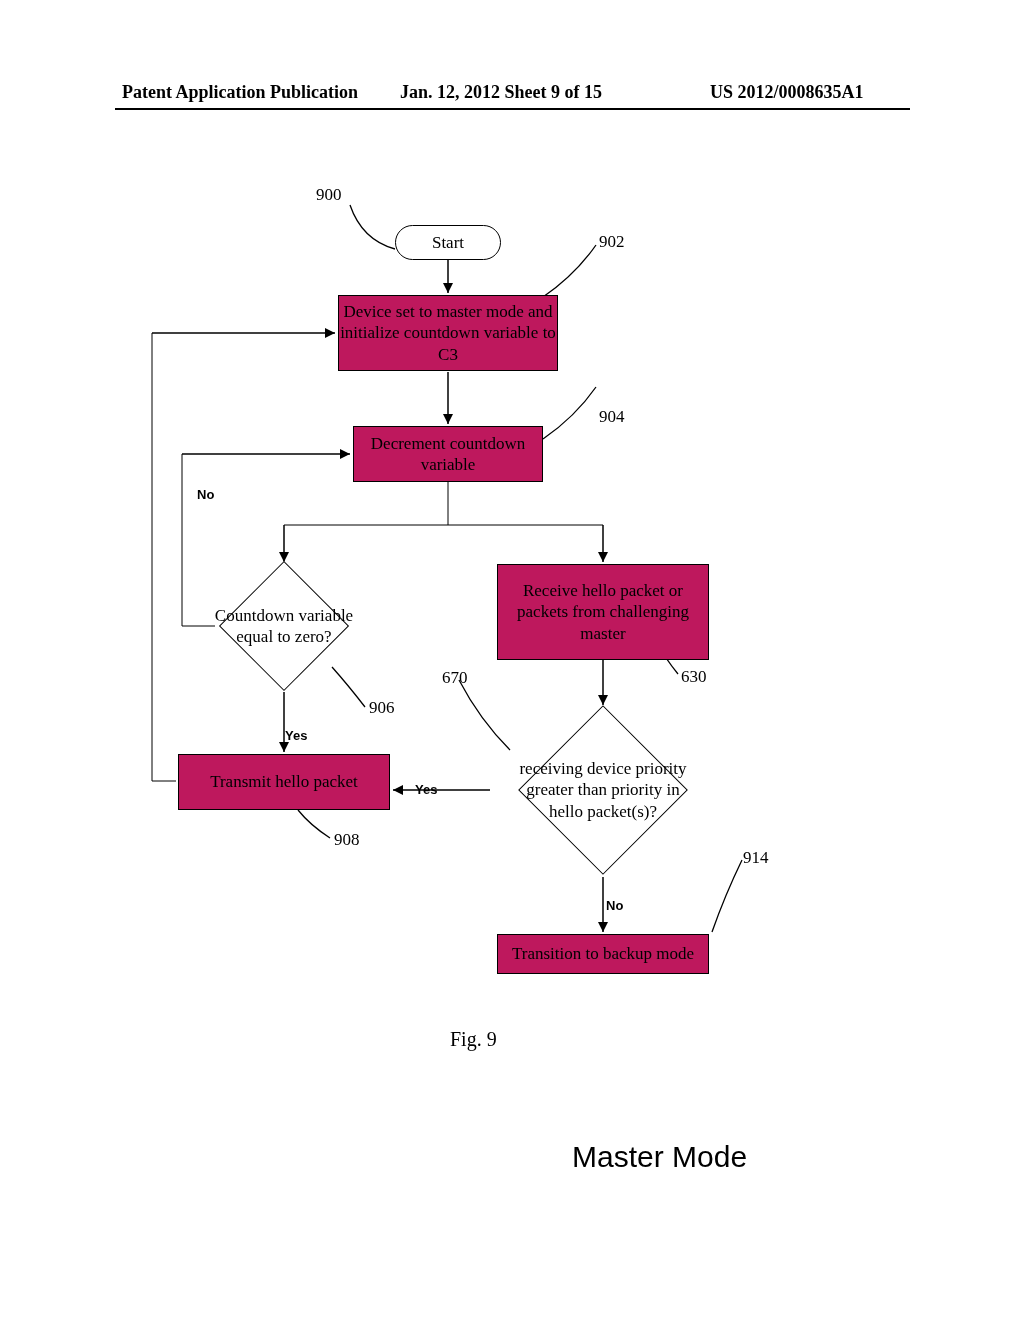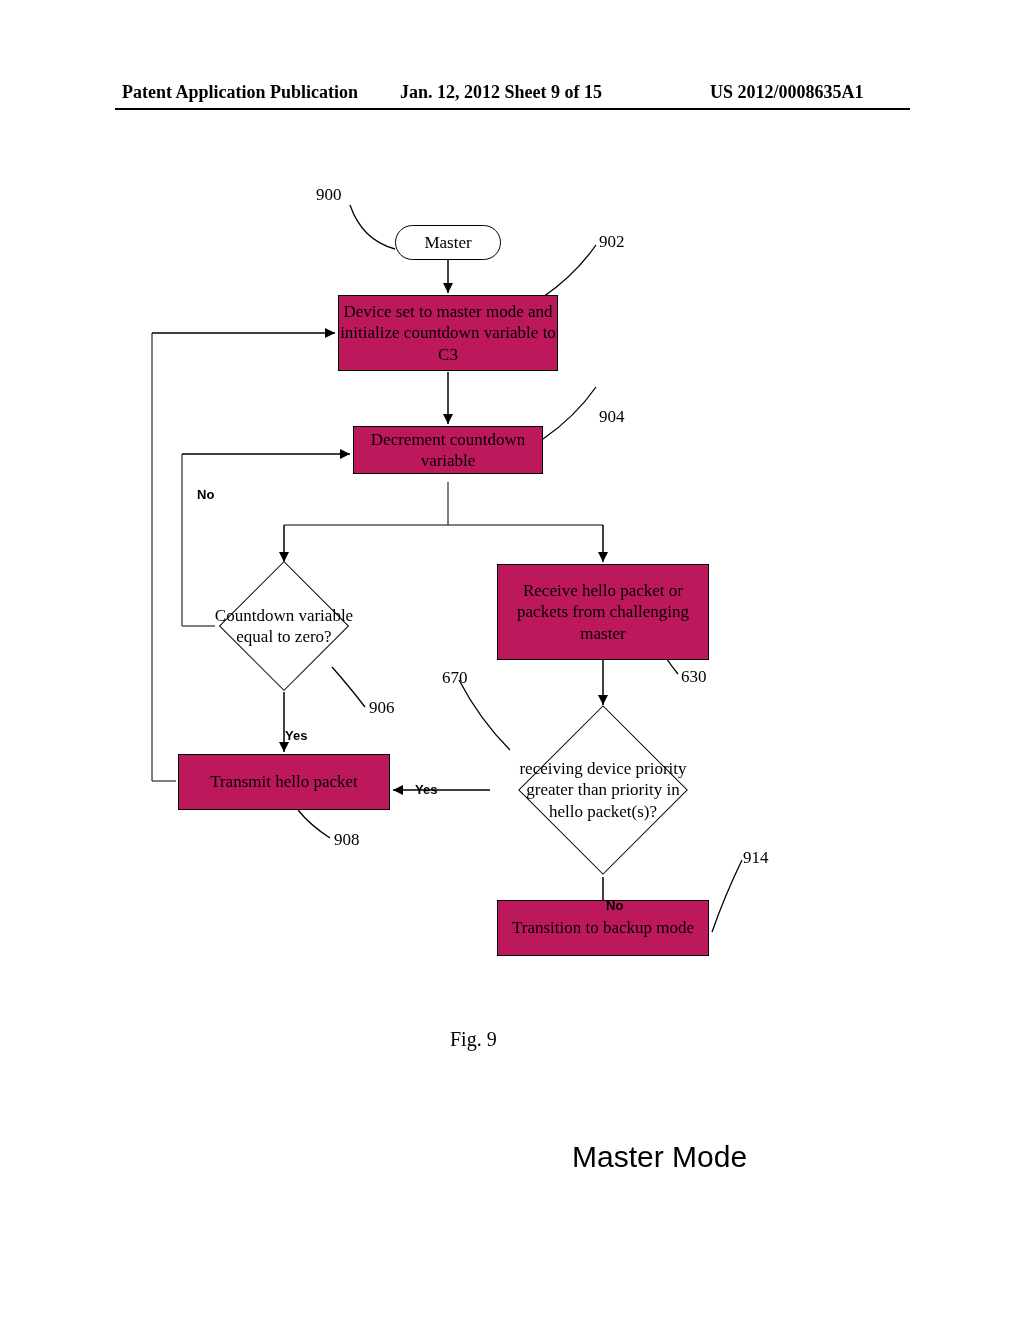--- a/index.html
+++ b/index.html
@@ -115,46 +115,46 @@
     <line x1="176" y1="781" x2="152" y2="781" stroke="#000" stroke-width="1"></line>
     <line x1="152" y1="781" x2="152" y2="333" stroke="#000" stroke-width="1"></line>
     <line x1="152" y1="333" x2="335" y2="333" stroke="#000" stroke-width="1.5" marker-end="url(#arrow)"></line>
 
     <path d="M330,838 Q310,825 298,810" stroke="#000" fill="none" stroke-width="1.3"></path>
 
     <path d="M742,860 Q725,895 712,932" stroke="#000" fill="none" stroke-width="1.3"></path>
   </svg>
 
   <div class="shape start" style="left:395px; top:225px; width:106px; height:35px;">
-    <span>Master</span>
+    <span>Start</span>
   </div>
 
   <div class="shape box" style="left:338px; top:295px; width:220px; height:76px;">
     <span>Device set to master mode and initialize countdown variable to C3</span>
   </div>
 
-  <div class="shape box" style="left:353px; top:426px; width:190px; height:48px;">
+  <div class="shape box" style="left:353px; top:426px; width:190px; height:56px;">
     <span>Decrement countdown variable</span>
   </div>
 
   <div class="diamond" style="left:238px; top:580px; width:92px; height:92px;"></div>
   <div class="diamond-text" style="left:213px; top:591px; width:142px; height:70px;">Countdown variable equal to zero?</div>
 
   <div class="shape box" style="left:497px; top:564px; width:212px; height:96px;">
     <span>Receive hello packet or packets from challenging master</span>
   </div>
 
   <div class="diamond" style="left:543px; top:730px; width:120px; height:120px;"></div>
   <div class="diamond-text" style="left:510px; top:738px; width:186px; height:104px;">receiving device priority greater than priority in hello packet(s)?</div>
 
   <div class="shape box" style="left:178px; top:754px; width:212px; height:56px;">
     <span>Transmit hello packet</span>
   </div>
 
-  <div class="shape box" style="left:497px; top:900px; width:212px; height:56px;text-align:right;">
+  <div class="shape box" style="left:497px; top:934px; width:212px; height:40px;text-align:right;">
     <span>Transition to backup mode</span>
   </div>
 
   <div class="fig-num" style="left:316px; top:185px;">900</div>
   <div class="fig-num" style="left:599px; top:232px;">902</div>
   <div class="fig-num" style="left:599px; top:375px;margin-top:32px;">904</div>
   <div class="fig-num" style="left:369px; top:698px;">906</div>
   <div class="fig-num" style="left:334px; top:830px;">908</div>
   <div class="fig-num" style="left:681px; top:667px;">630</div>
   <div class="fig-num" style="left:442px; top:668px;">670</div>

